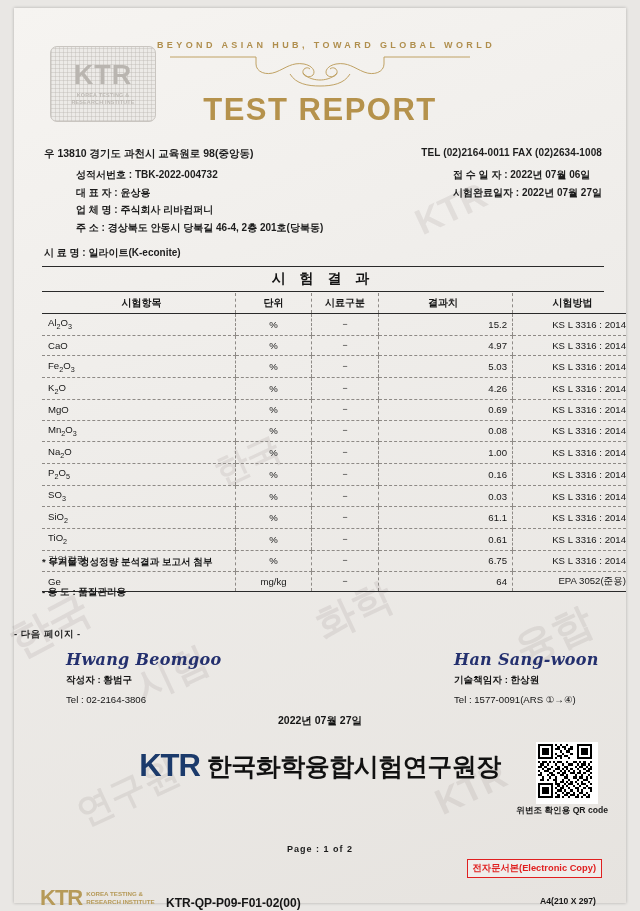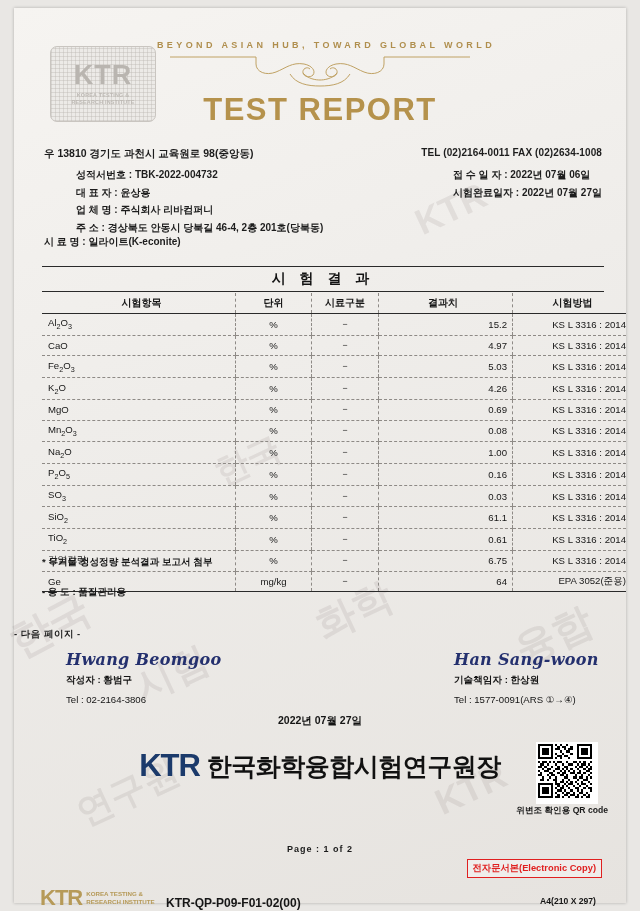--- a/index.html
+++ b/index.html
@@ -123,21 +123,21 @@
     position: absolute;
     right: 24px; top: 160px;
     font-size: 10px;
     color: #1d1d1d;
     font-weight: bold;
     text-align: left;
   }
   .meta-right .row { margin-bottom: 4px; white-space: nowrap; }
   .sample {
     position: absolute;
-    left: 30px; top: 227px;
+    left: 30px; top: 238px;
     font-size: 10px;
     font-weight: bold;
     color: #1d1d1d;
   }
   
   .res-title {
     position: absolute;
     left: 28px; right: 22px; top: 258px;
     text-align: center;
     font-size: 14px;

